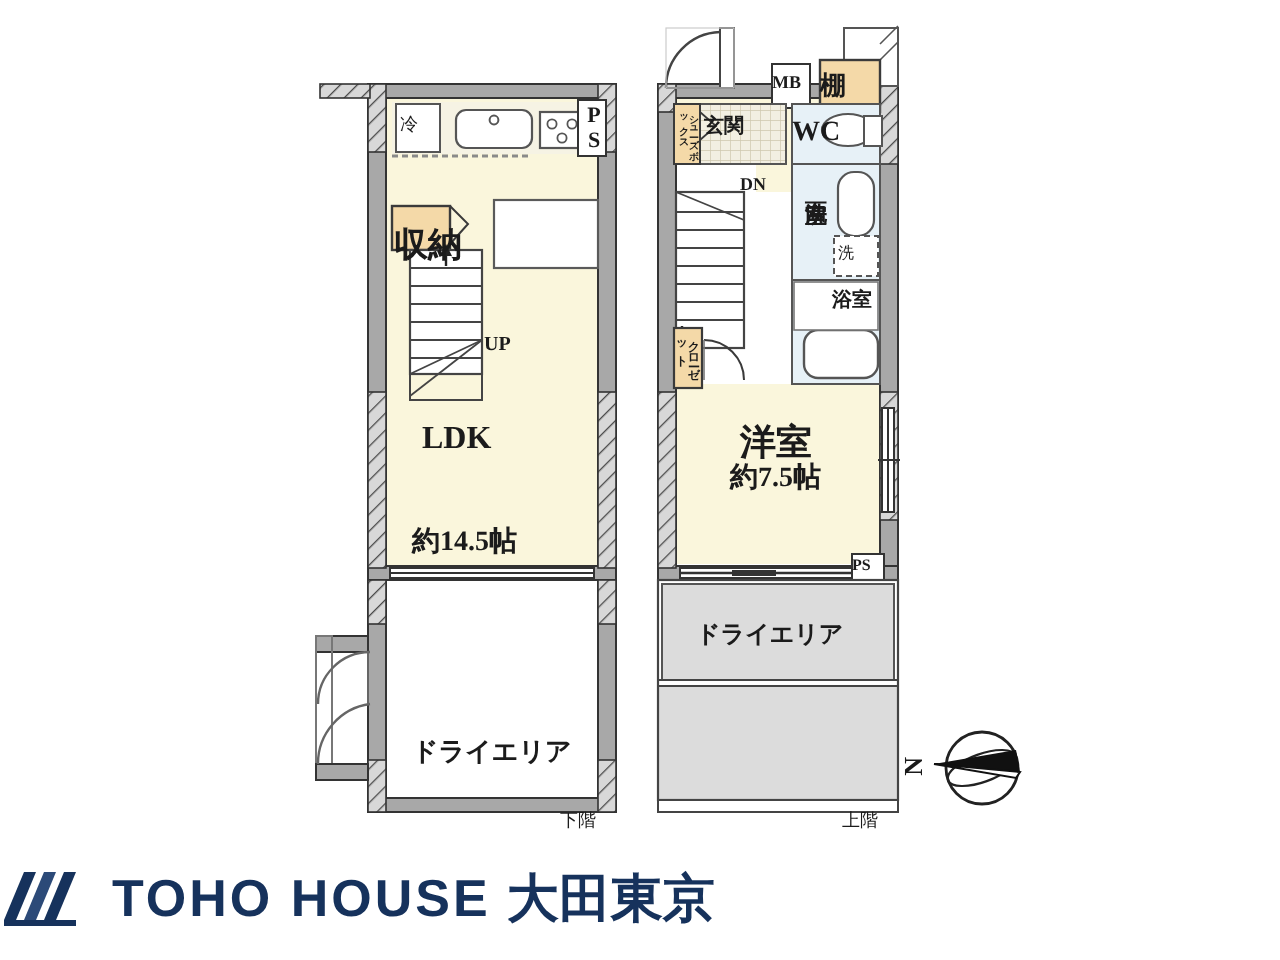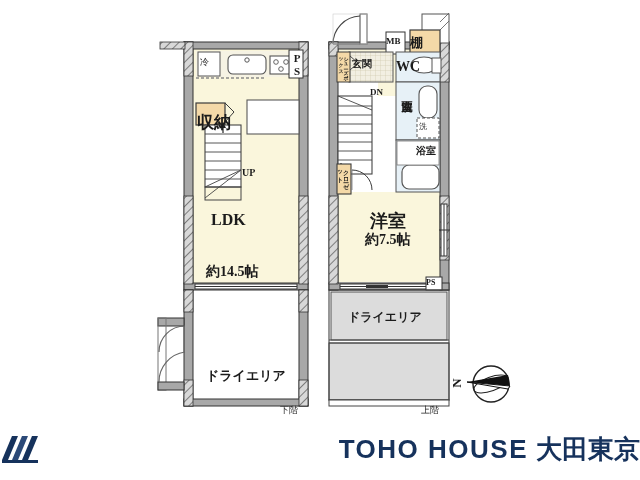--- a/index.html
+++ b/index.html
@@ -27,21 +27,21 @@
     line-height:1.0;
   }
 
   
   #logo-bar {
     position:absolute;
     left:0; top:424px;
     width:640px; height:50px;
     display:flex;
     align-items:center;
-    justify-content:space-between;
+    justify-content:flex-start;
     gap:14px;
   }
   #logo-mark { width:42px; height:30px; flex:0 0 auto; }
   #logo-text {
     font-family:"Liberation Sans", sans-serif;
     font-size:26px;
     font-weight:bold;
     letter-spacing:1.5px;
     color:#16325c;
   }

